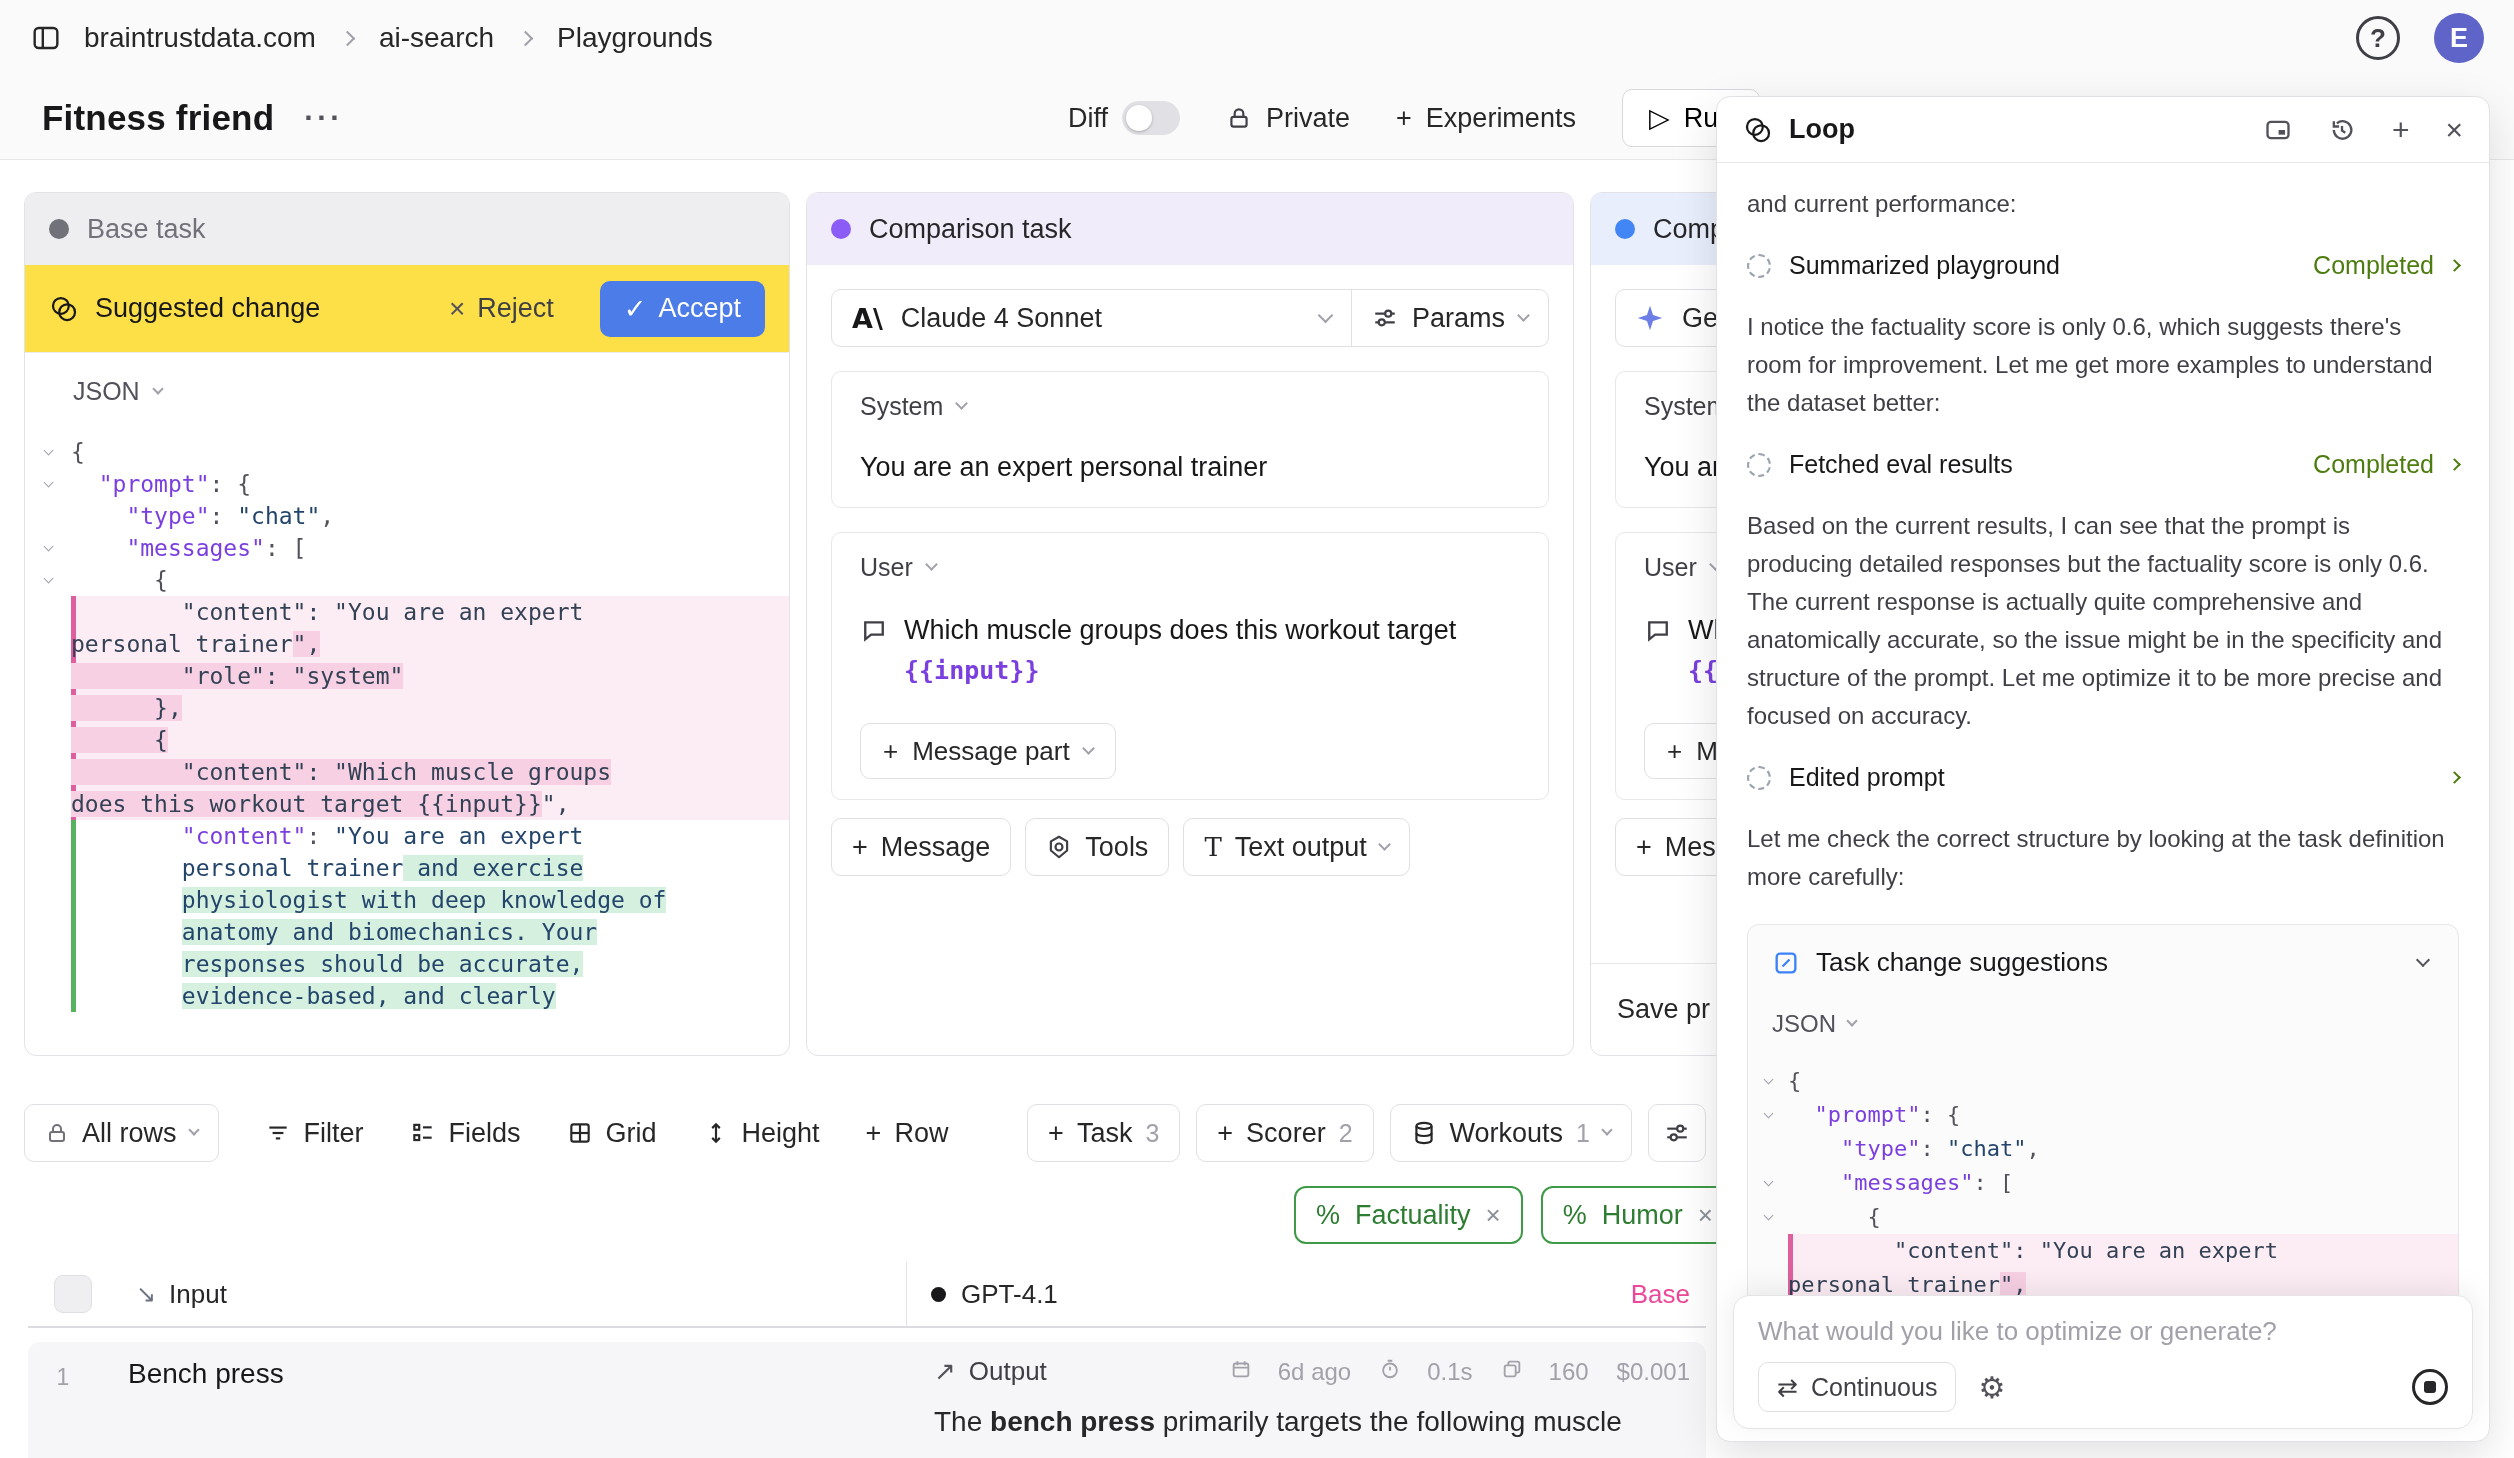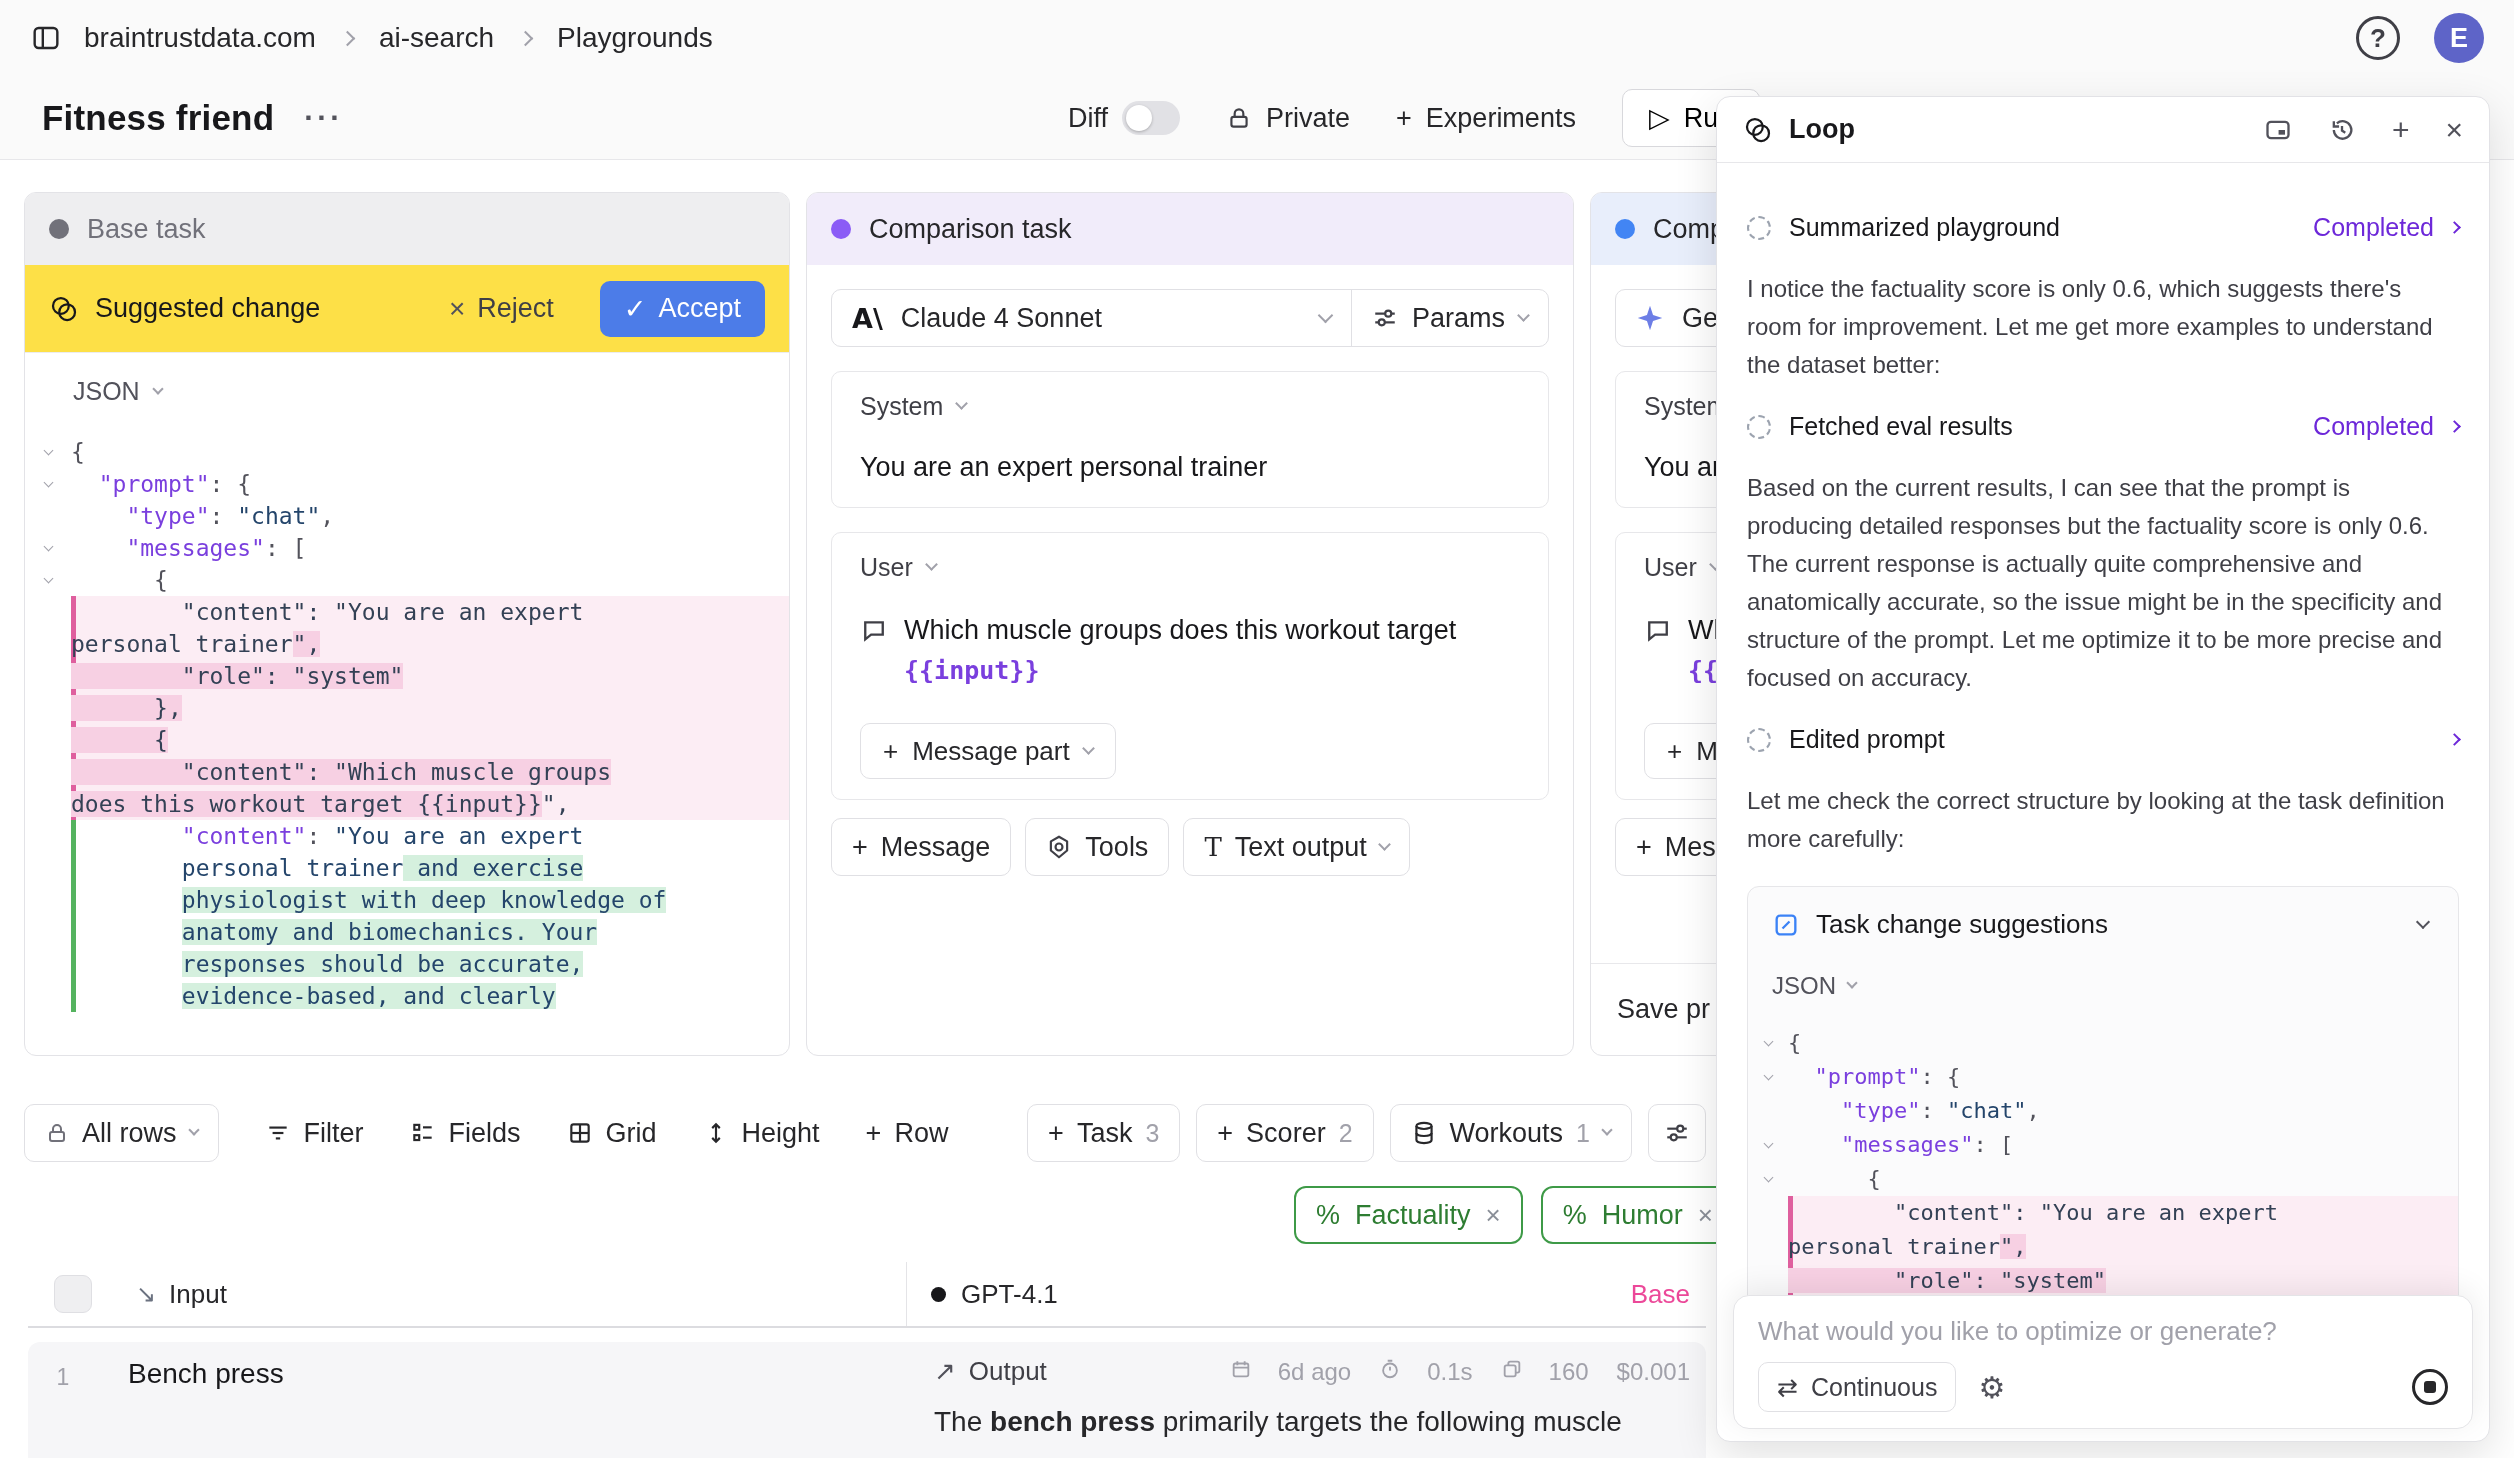--- a/index.html
+++ b/index.html
@@ -100,21 +100,21 @@
   .loop{position:absolute;left:1716px;top:96px;width:774px;height:1346px;background:#fff;border:1px solid #E2E2E6;border-radius:14px;box-shadow:0 14px 44px rgba(0,0,0,.12);z-index:10;display:flex;flex-direction:column;overflow:hidden}
   .loop-head{height:66px;flex:none;display:flex;align-items:center;gap:16px;padding:0 26px;border-bottom:1px solid #E7E7EA}
   .loop-title{font-size:27px;font-weight:600}
   .loop-icons{margin-left:auto;display:flex;gap:36px;align-items:center;color:#52525B}
   .li-glyph{font-size:30px;color:#52525B;line-height:1}
   .loop-body{position:relative;flex:1;overflow:hidden}
   .loop-scroll{padding:22px 30px 0}
   .lp{font-size:24px;line-height:38px;color:#3F3F46;margin:22px 0}
   .step{display:flex;align-items:center;gap:18px;margin:28px 0;font-size:25px;font-weight:500;color:#18181B}
   .dashed{width:24px;height:24px;border:2px dashed #9CA3AF;border-radius:50%;flex:none}
-  .step-right{margin-left:auto;display:flex;align-items:center;gap:16px;color:#6d28d9;font-weight:400;font-size:25px}
+  .step-right{margin-left:auto;display:flex;align-items:center;gap:16px;color:#4d7c0f;font-weight:400;font-size:25px}
   .step-right .chev{width:9px;height:9px;border-width:2px}
   .step-status:empty{display:none}
   .tcs-card{margin-top:28px;background:#FBFBFC;border:1px solid #E6E6E9;border-radius:12px;padding:22px 0 0;min-height:440px}
   .tcs-head{display:flex;align-items:center;gap:16px;padding:0 24px;font-size:26px;font-weight:500;color:#18181B}
   .tcs-head .chev{margin-left:auto;color:#52525B;width:10px;height:10px;border-width:2px;margin-right:6px}
   .tcs-lang{display:flex;gap:12px;align-items:center;color:#52525B;font-size:24px;padding:32px 0 26px 24px}
   .tcs-lang .chev{width:8px;height:8px;border-width:2px;color:#A1A1AA}
   .tcs-card .cl{font-size:22px;line-height:34px}
   .tcs-card .gut{width:40px}
   .loop-input{position:absolute;left:16px;right:16px;bottom:12px;height:134px;background:#fff;border:1px solid #E4E4E7;border-radius:16px;box-shadow:0 -6px 30px rgba(0,0,0,.08);padding:20px 24px 16px;display:flex;flex-direction:column;z-index:5}
@@ -571,20 +571,21 @@
               <path d="M5 4.5V9h4.5"></path>
               <path d="M12 8.5v4l2.8 1.8"></path>
             </svg>
         </span>
         <span class="li-glyph">+</span>
         <span class="li-glyph">×</span>
       </div>
     </div>
     <div class="loop-body">
       <div class="loop-scroll">
+        <div class="lp" style="margin-top:0">and current performance:</div>
         <div class="step">
           <span class="dashed"></span>
           <span>Summarized playground</span>
           <span class="step-right">
             <span class="step-status">Completed</span>
             <span class="chev right"></span>
           </span>
         </div>
         <div class="lp">I notice the factuality score is only 0.6, which suggests there's room for improvement. Let me get more examples to understand the dataset better:</div>
         <div class="step">

